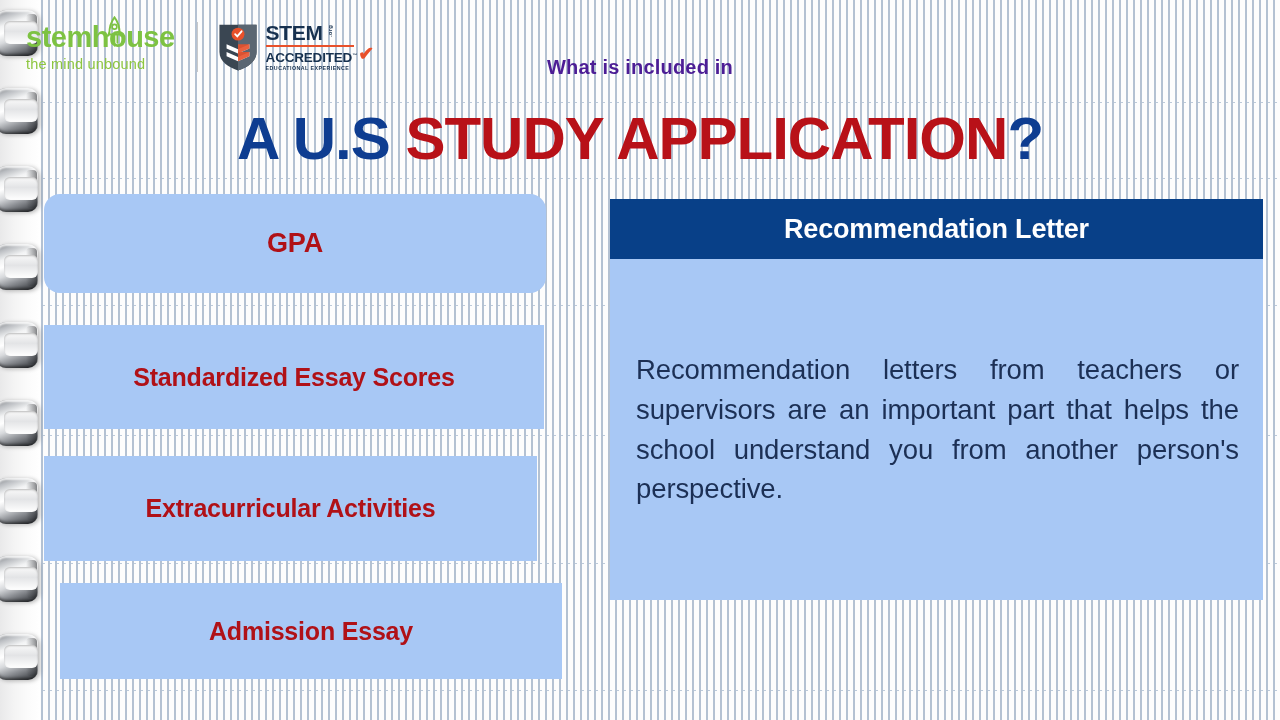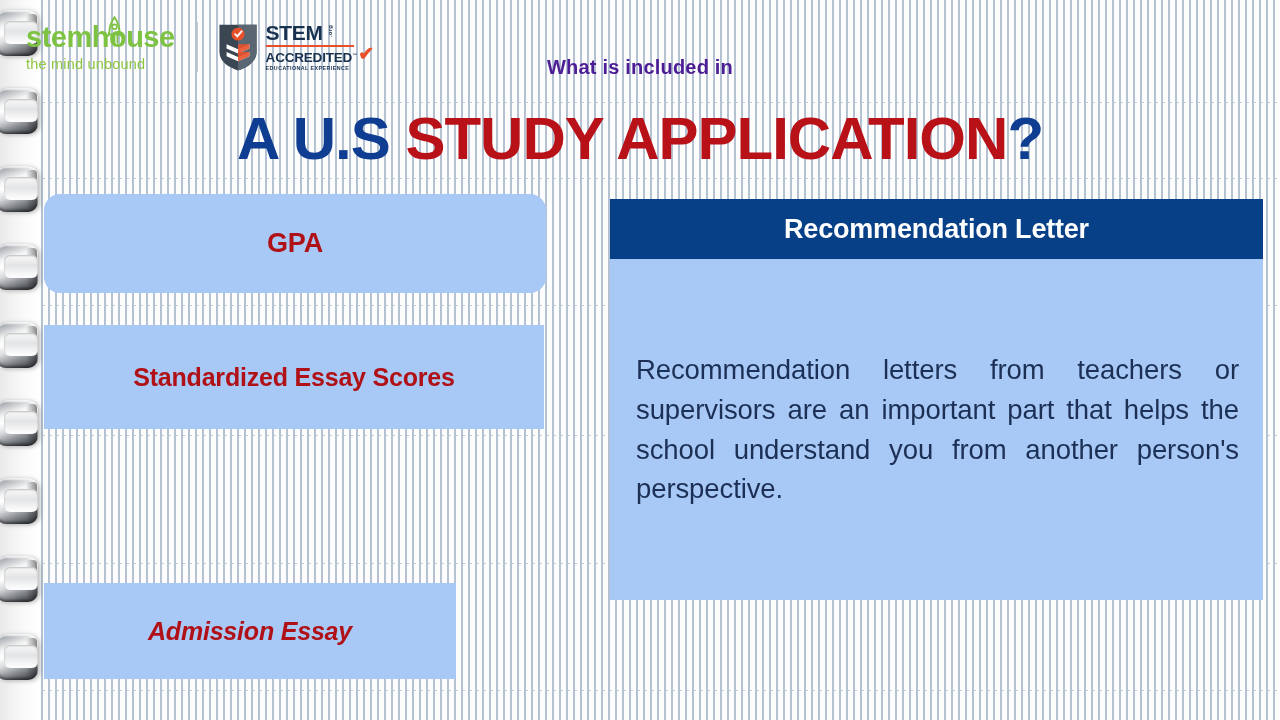--- a/index.html
+++ b/index.html
@@ -232,21 +232,21 @@
   .item-label {
     color: #b01117;
     font-weight: 800;
     font-size: 25px;
     letter-spacing: -0.2px;
     text-align: center;
   }
   #box-0 { left: 44px;  top: 194px; width: 502px; height: 99px; border-radius: 16px; }
   #box-1 { left: 44px;  top: 325px; width: 500px; height: 104px; }
   #box-2 { left: 44px;  top: 456px; width: 493px; height: 105px; }
-  #box-3 { left: 44px;  top: 583px; width: 412px; height: 96px; font-style: italic; }
+  #box-3 { left: 60px;  top: 583px; width: 502px; height: 96px; }
   #box-0 .item-label { font-size: 27px; }
 
   
   .panel {
     position: absolute;
     left: 588px;
     top: 199px;
     width: 653px;
     height: 401px;
     background: #a8c8f5;
@@ -358,20 +358,23 @@
     <span class="blue">A U.S</span>
     <span class="red">STUDY APPLICATION</span><span class="blue">?</span>
   </div>
 
   <div class="item-box" id="box-0">
     <span class="item-label">GPA</span>
   </div>
   <div class="item-box" id="box-1">
     <span class="item-label">Standardized Essay Scores</span>
   </div>
+  <div class="item-box" id="box-2">
+    <span class="item-label">Extracurricular Activities</span>
+  </div>
   <div class="item-box" id="box-3">
     <span class="item-label">Admission Essay</span>
   </div>
 
   <div class="panel">
     <div class="panel-header">
       <span class="panel-header-text">Recommendation Letter</span>
     </div>
     <div class="panel-body">
       <p class="panel-text">Recommendation letters from teachers or supervisors are an important part that helps the school understand you from another person's perspective.</p>

